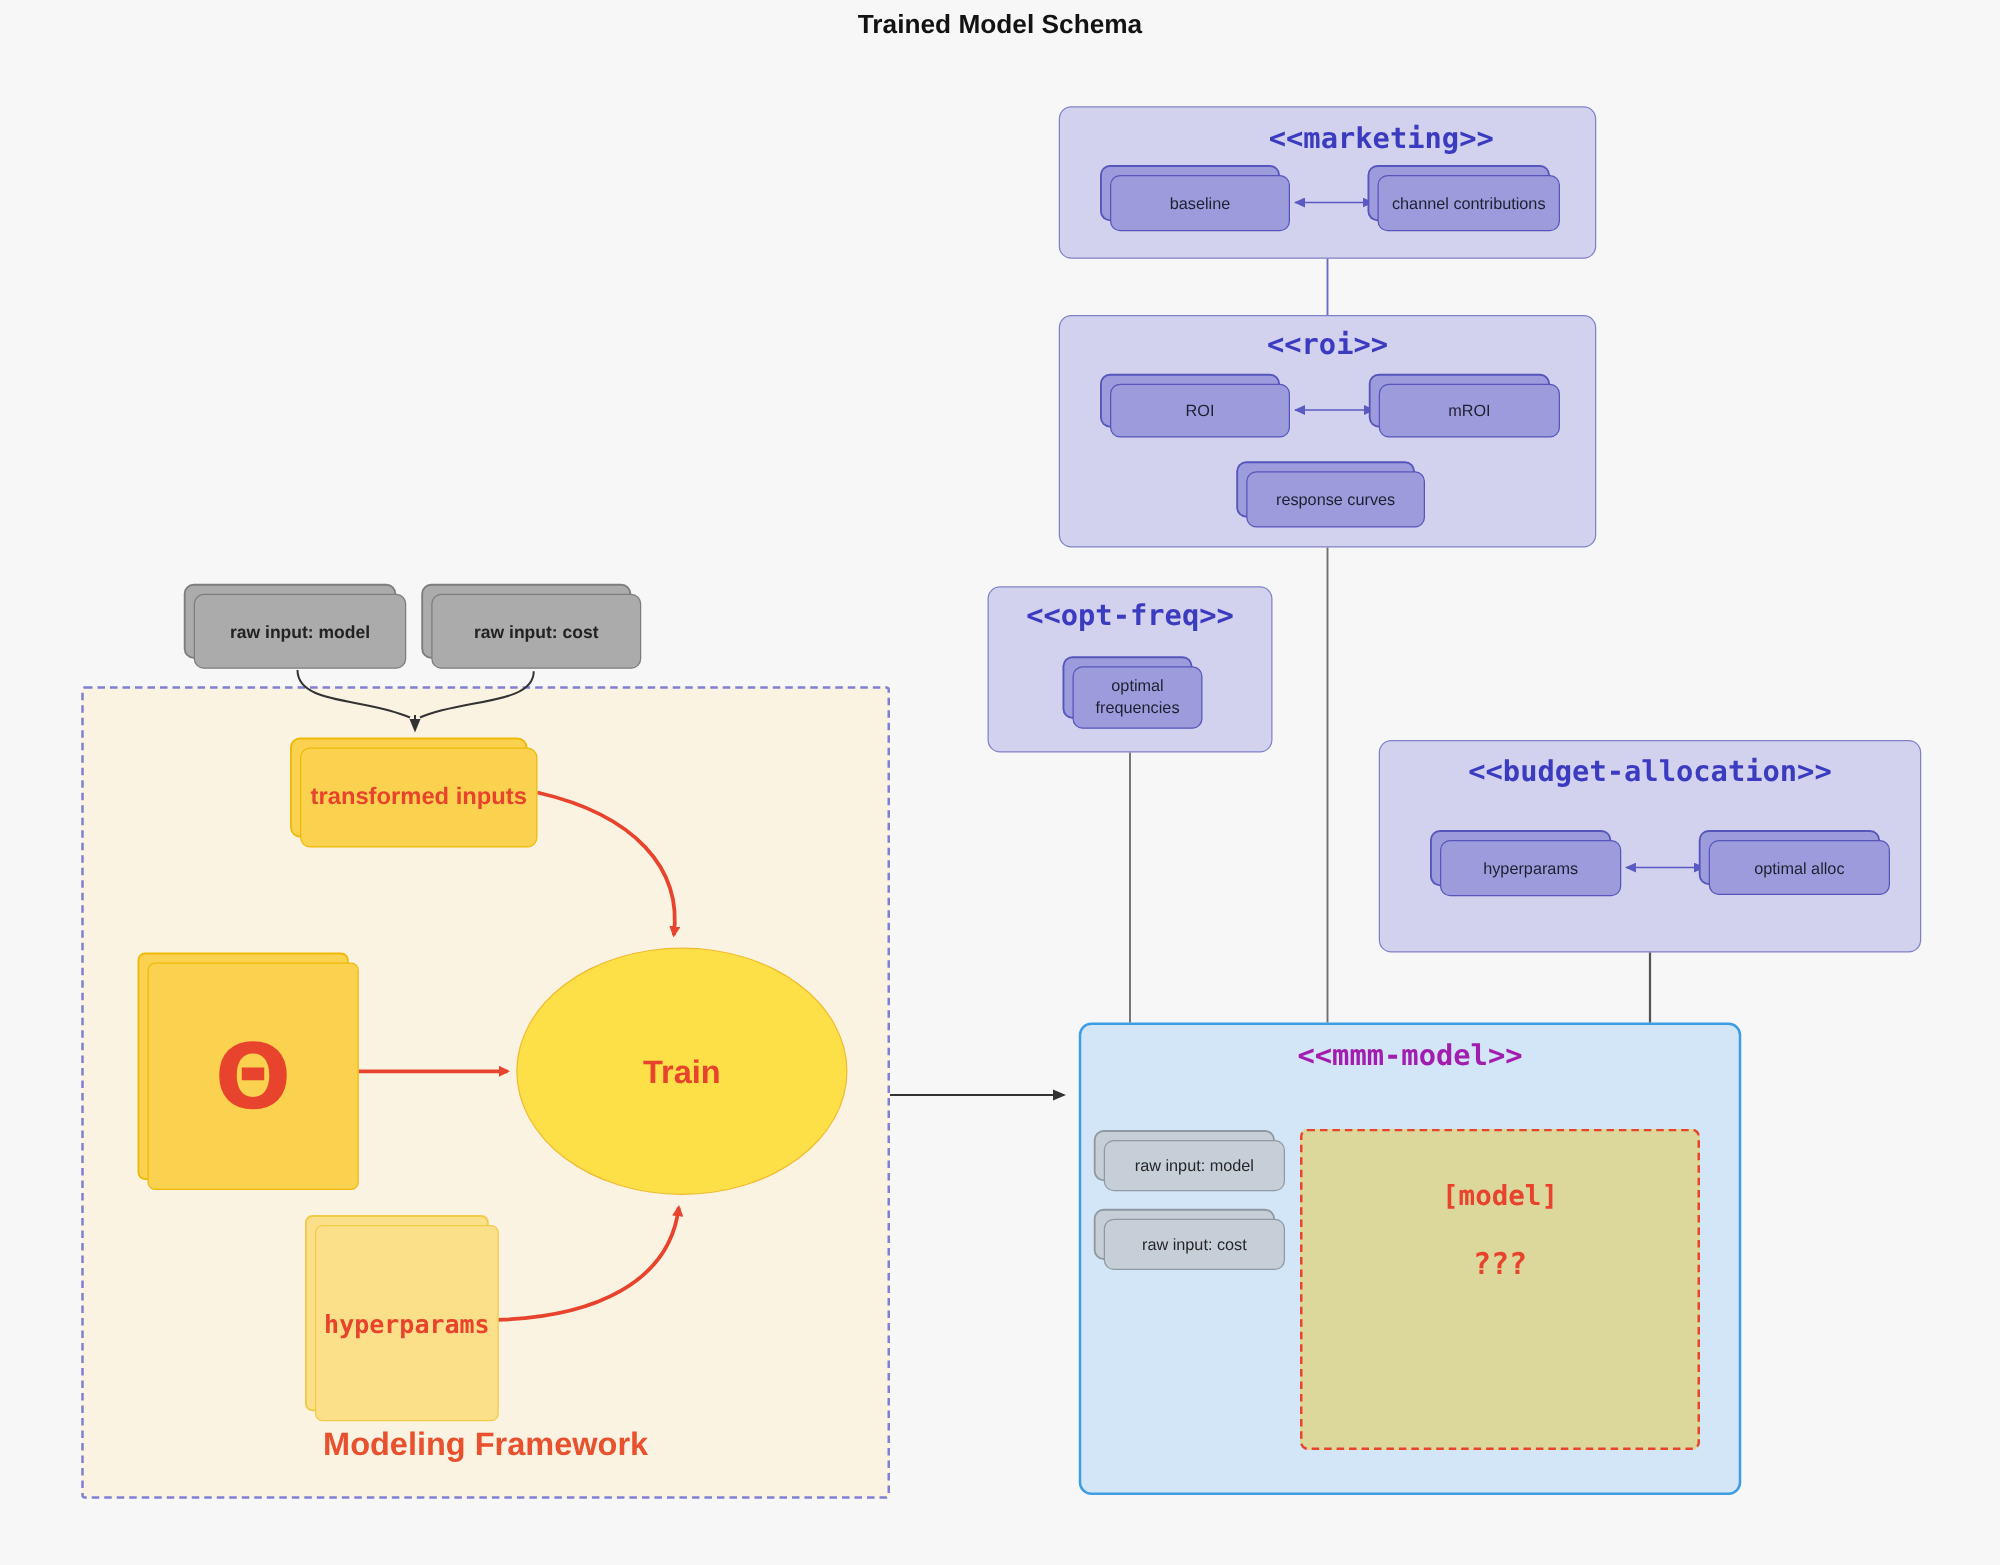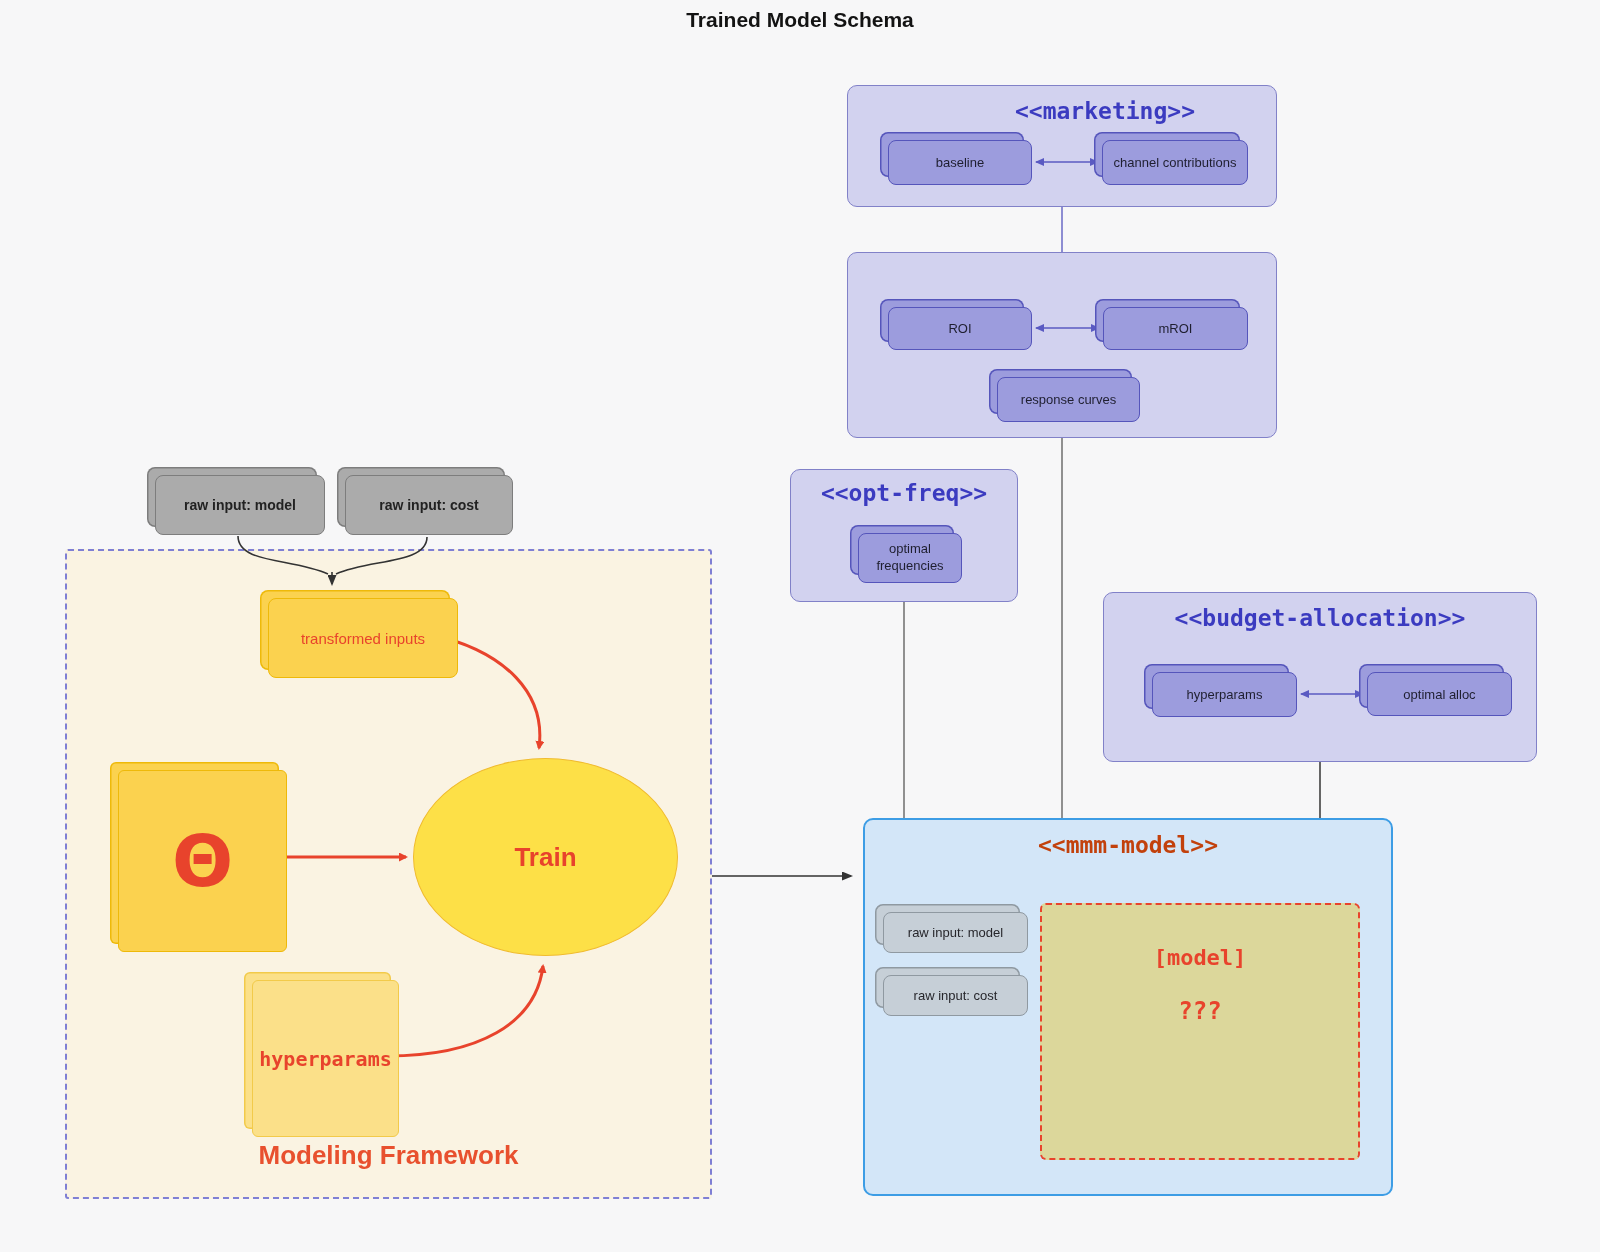--- a/index.html
+++ b/index.html
@@ -9,35 +9,35 @@
   .diagram-title { position:absolute; left:0; top:8px; width:1600px; text-align:center;
                    font:bold 21px "Liberation Sans", sans-serif; color:#131313; }
 
   .group { position:absolute; border-radius:10px; box-sizing:border-box; }
   .lavender { background:#d2d2ef; border:1.5px solid #8181c8; }
   .blue     { background:#d3e6f8; border:2px solid #3d9de5; }
   .framework{ background:#faf3e2; border:2px dashed #7f7fd4; border-radius:3px; }
 
   .gtitle { position:absolute; text-align:center;
             font:bold 23px "DejaVu Sans Mono", monospace; color:#3b3bc0; }
-  .gtitle.blue-t { color:#c2410c; }
+  .gtitle.blue-t { color:#a21caf; }
 
   .note { position:absolute; box-sizing:border-box; display:flex; align-items:center;
           justify-content:center; text-align:center; border-radius:8px;
           font:13px "Liberation Sans", sans-serif; color:#1f1f30;
           background:var(--f); border:1.5px solid var(--s);
           box-shadow:-8px -8px 0 -1.5px var(--f), -8px -8px 0 0 var(--s); }
   .purple-note   { --f:#9c9cdd; --s:#5555bb; }
   .gray-note     { --f:#ababab; --s:#7d7d7d; font-weight:bold; font-size:14px; color:#222; }
   .bluegray-note { --f:#c6cfd7; --s:#8f99a1; color:#26262b; }
   .yellow-note   { --f:#fbd24f; --s:#eeb909; }
   .lightyellow-note { --f:#fbe089; --s:#f2ca4a; }
 
   .red-text { color:#e8432c; }
-  .t-transformed { font-weight:normal; font-size:15px;margin-left:28px; }
+  .t-transformed { font-weight:bold; font-size:19px; }
   .t-theta  { font:bold 72px "DejaVu Sans", sans-serif; line-height:1; }
   .t-hyper  { font:bold 20px "DejaVu Sans Mono", monospace; }
 
   .ellipse { position:absolute; box-sizing:border-box; border-radius:50%;
              background:#fde047; border:1.5px solid #f0bb2f;
              display:flex; align-items:center; justify-content:center;
              font:bold 26px "Liberation Sans", sans-serif; color:#e8432c; }
 
   .khaki { position:absolute; box-sizing:border-box; background:#dcd79b;
            border:2.5px dashed #e8432c; border-radius:6px; }
@@ -94,20 +94,21 @@
     <path d="M430,634 C508,652 546,695 539,748" stroke="#e8432c" stroke-width="3" fill="none" marker-end="url(#mred)"></path>
     <path d="M287,857 L406,857" stroke="#e8432c" stroke-width="3" fill="none" marker-end="url(#mred)"></path>
     <path d="M387,1056 C478,1056 536,1024 543,966" stroke="#e8432c" stroke-width="3" fill="none" marker-end="url(#mred)"></path>
 
     <path d="M1036,162 L1098,162" stroke="#5a5ac2" stroke-width="1.3" fill="none" marker-start="url(#mpur-s)" marker-end="url(#mpur)"></path>
     <path d="M1036,328 L1099,328" stroke="#5a5ac2" stroke-width="1.3" fill="none" marker-start="url(#mpur-s)" marker-end="url(#mpur)"></path>
     <path d="M1301,694 L1363,694" stroke="#5a5ac2" stroke-width="1.3" fill="none" marker-start="url(#mpur-s)" marker-end="url(#mpur)"></path>
   </svg>
 
   <div class="gtitle" style="left:847px;top:98px;width:516px">&lt;&lt;marketing&gt;&gt;</div>
+  <div class="gtitle" style="left:847px;top:263px;width:430px">&lt;&lt;roi&gt;&gt;</div>
   <div class="gtitle" style="left:790px;top:480px;width:228px">&lt;&lt;opt-freq&gt;&gt;</div>
   <div class="gtitle" style="left:1103px;top:605px;width:434px">&lt;&lt;budget-allocation&gt;&gt;</div>
   <div class="gtitle blue-t" style="left:863px;top:832px;width:530px">&lt;&lt;mmm-model&gt;&gt;</div>
 
   <div class="note purple-note" style="left:888px;top:140px;width:144px;height:45px">baseline</div>
   <div class="note purple-note" style="left:1102px;top:140px;width:146px;height:45px">channel contributions</div>
 
   <div class="note purple-note" style="left:888px;top:307px;width:144px;height:43px">ROI</div>
   <div class="note purple-note" style="left:1103px;top:307px;width:145px;height:43px">mROI</div>
   <div class="note purple-note" style="left:997px;top:377px;width:143px;height:45px">response curves</div>

